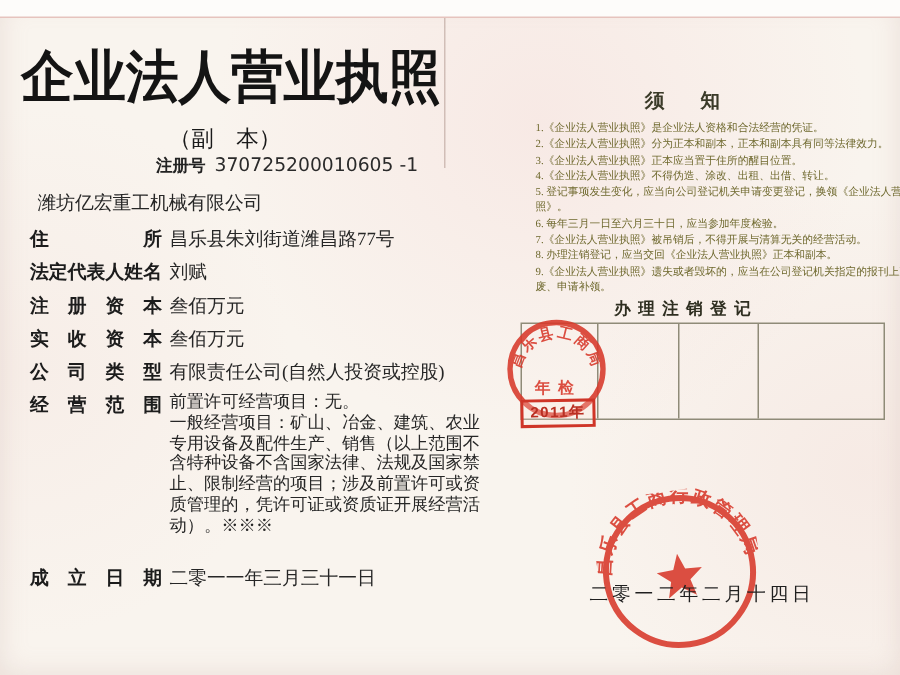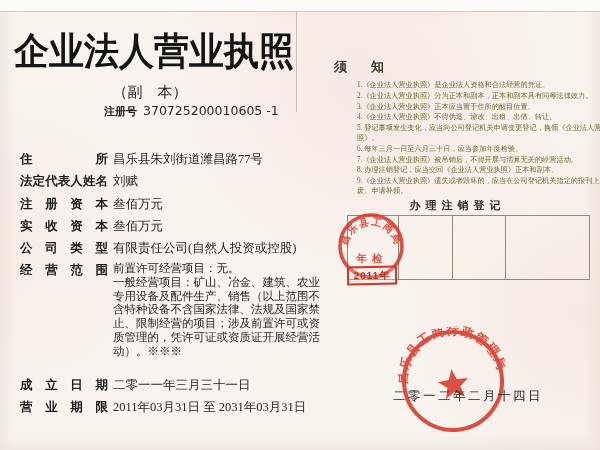--- a/index.html
+++ b/index.html
@@ -22,21 +22,21 @@
   .regline{position:absolute;left:104px;top:101px;white-space:nowrap;}
   .reglabel{font-size:11px;font-weight:bold;color:#222;margin-right:6px;}
   .regno{font-size:12.5px;color:#2a2a2a;font-family:"DejaVu Sans",sans-serif;}
 
   .frow{position:absolute;left:20px;display:flex;align-items:flex-start;}
   .flabel{display:inline-block;width:88px;font-size:12.5px;font-weight:bold;color:#1c1c1c;text-align:justify;text-align-last:justify;flex:none;}
   .fvalue{margin-left:5px;font-size:12.5px;color:#262626;font-family:"Liberation Serif",serif;white-space:nowrap;}
   .fvalue.wrap{white-space:pre-line;width:213px;font-size:11.5px;line-height:13.8px;}
 
   
-  .notice-head{position:absolute;left:310px;top:58px;width:290px;font-size:13px;font-weight:bold;color:#3a3a28;letter-spacing:24px;text-indent:24px;}
+  .notice-head{position:absolute;left:310px;top:58px;width:290px;text-align:center;font-size:13px;font-weight:bold;color:#3a3a28;letter-spacing:24px;text-indent:24px;}
   .notice-list{position:absolute;left:317px;top:81px;width:278px;color:#6e682d;font-family:"Liberation Serif",serif;font-size:7.2px;line-height:9.8px;margin-left:40px;}
   .nitem{margin:0 0 1px 0;}
 
   .insp-head{position:absolute;left:310px;top:198px;width:290px;text-align:center;font-size:11px;font-weight:bold;color:#2e2e20;letter-spacing:5px;text-indent:5px;}
   .insp-table{position:absolute;left:347px;top:215px;width:241px;height:63px;display:flex;border:1px solid #8f8b78;}
   .insp-cell{border-right:1px solid #8f8b78;height:100%;}
   .insp-cell:last-child{border-right:none;}
   .c1{width:50px;} .c2{width:53px;} .c3{width:52px;} .c4{flex:1;}
 
   .seal-small{position:absolute;left:336px;top:211px;width:70px;height:70px;opacity:.88;}
@@ -54,20 +54,21 @@
   <div class="top-edge"></div>
   <div class="fold-line"></div>
 
   <div class="title">企业法人营业执照</div>
   <div class="subtitle">（副　本）</div>
   <div class="regline">
     <span class="reglabel">注册号</span><span class="regno">370725200010605 -1</span>
   </div>
 
   <div class="frow" style="top:127px">
+    <span class="fvalue">潍坊亿宏重工机械有限公司</span>
   </div>
   <div class="frow" style="top:151px">
     <span class="flabel">住所</span>
     <span class="fvalue">昌乐县朱刘街道潍昌路77号</span>
   </div>
   <div class="frow" style="top:173px">
     <span class="flabel">法定代表人姓名</span>
     <span class="fvalue">刘赋</span>
   </div>
   <div class="frow" style="top:196px">
@@ -84,24 +85,20 @@
 一般经营项目：矿山、冶金、建筑、农业专用设备及配件生产、销售（以上范围不含特种设备不含国家法律、法规及国家禁止、限制经营的项目；涉及前置许可或资质管理的，凭许可证或资质证开展经营活动）。※※※</span>
   </div>
   <div class="frow" style="top:240px">
     <span class="flabel">公司类型</span>
     <span class="fvalue">有限责任公司(自然人投资或控股)</span>
   </div>
 
   <div class="frow" style="top:377px">
     <span class="flabel">成立日期</span>
     <span class="fvalue">二零一一年三月三十一日</span>
-  </div>
-  <div class="frow" style="top:399px">
-    <span class="flabel">营业期限</span>
-    <span class="fvalue">2011年03月31日 至 2031年03月31日</span>
   </div>
 
   <div class="notice-head">须知</div>
   <div class="notice-list">
     <div class="nitem">1.《企业法人营业执照》是企业法人资格和合法经营的凭证。</div>
     <div class="nitem">2.《企业法人营业执照》分为正本和副本，正本和副本具有同等法律效力。</div>
     <div class="nitem">3.《企业法人营业执照》正本应当置于住所的醒目位置。</div>
     <div class="nitem">4.《企业法人营业执照》不得伪造、涂改、出租、出借、转让。</div>
     <div class="nitem">5. 登记事项发生变化，应当向公司登记机关申请变更登记，换领《企业法人营业执照》。</div>
     <div class="nitem">6. 每年三月一日至六月三十日，应当参加年度检验。</div>

